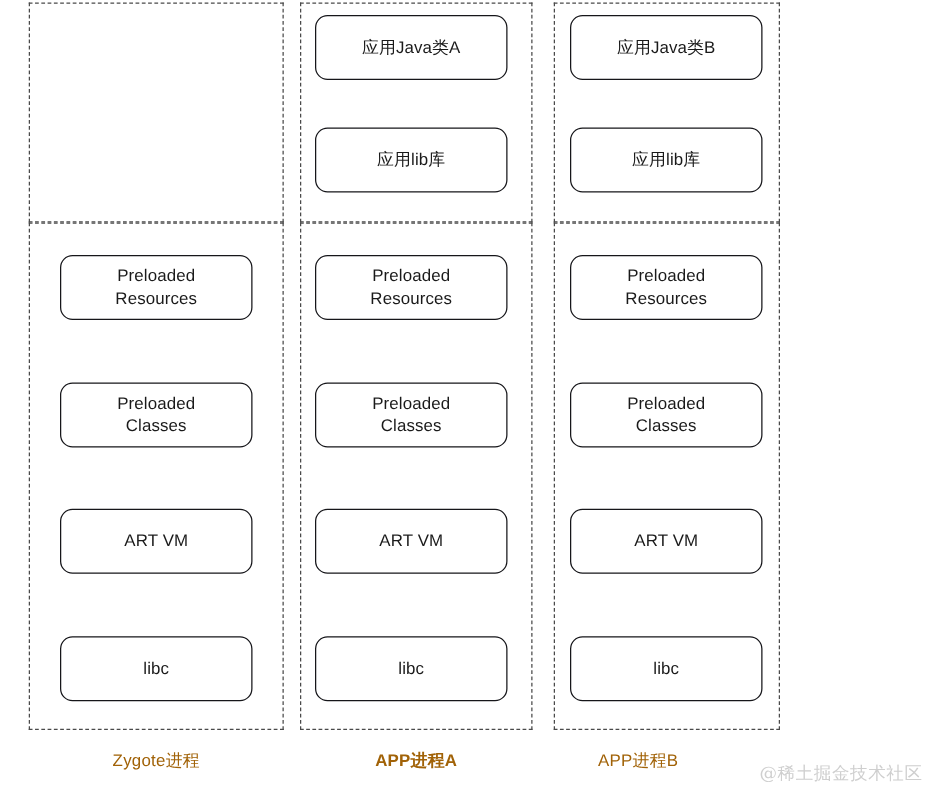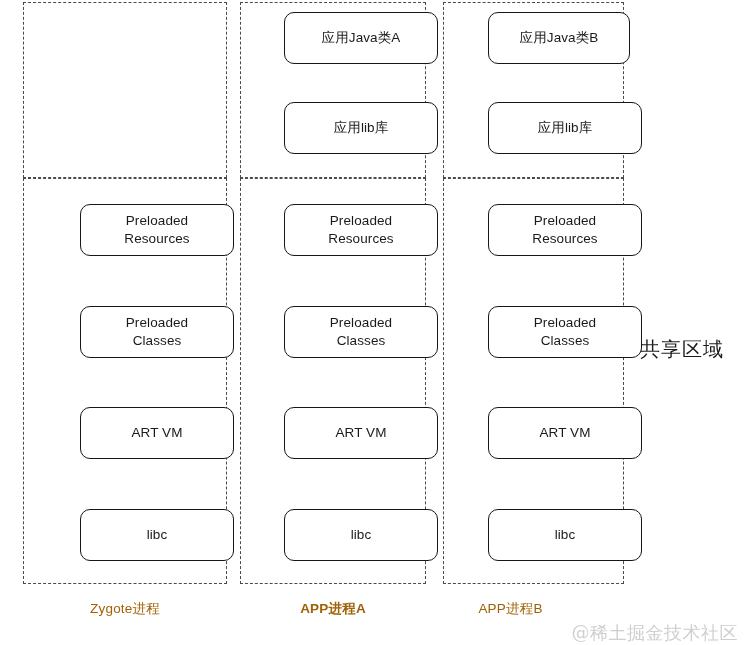--- a/index.html
+++ b/index.html
@@ -48,21 +48,20 @@
     background: #ffffff;
     display: flex;
     align-items: center;
     justify-content: center;
     text-align: center;
     font-size: 13.5px;
     line-height: 1.32;
     color: #1a1a1a;
     letter-spacing: 0.1px;
     white-space: pre-line;
-    margin-left: 32px;
   }
 
   
   .proc-caption {
     position: absolute;
     top: 600px;
     font-size: 13.5px;
     color: #a16207;
     text-align: center;
     letter-spacing: 0.2px;
@@ -76,22 +75,22 @@
     font-size: 20px;
     color: #1a1a1a;
     letter-spacing: 1px;
     white-space: nowrap;
   }
 
   
   .watermark {
     position: absolute;
     right: 8px;
-    bottom: 0;
-    font-size: 18px;
+    bottom: 17px;
+    font-size: 14px;
     color: #cfcfcf;
     font-family: "DejaVu Serif", "Liberation Serif", serif;
     letter-spacing: 0.5px;
     white-space: nowrap;
   }
 </style>
 </head>
 <body>
 
 <div id="canvas">
@@ -127,30 +126,29 @@
     <div class="node" style="left:252px; top:509px; width:154px; height:52px;">libc</div>
 
     <div class="proc-caption" style="left:240px; width:186px;font-weight:bold;">APP进程A</div>
   </div>
 
   <div class="proc-col">
     <div class="dashed-cell cell-top col-appb"></div>
 
     <div class="dashed-cell cell-bottom col-appb"></div>
 
-    <div class="node" style="left:456px; top:12px; width:142px; height:52px;">应用Java类B</div>
+    <div class="node" style="left:456px; top:12px; width:154px; height:52px;">应用Java类B</div>
     <div class="node" style="left:456px; top:102px; width:154px; height:52px;">应用lib库</div>
 
     <div class="node" style="left:456px; top:204px; width:154px; height:52px;">Preloaded
 Resources</div>
     <div class="node" style="left:456px; top:306px; width:154px; height:52px;">Preloaded
 Classes</div>
     <div class="node" style="left:456px; top:407px; width:154px; height:52px;">ART VM</div>
     <div class="node" style="left:456px; top:509px; width:154px; height:52px;">libc</div>
 
     <div class="proc-caption" style="left:420px; width:181px;">APP进程B</div>
   </div>
 
-  <div class="shared-label">共享区域</div>
 
   <div class="watermark">@稀土掘金技术社区</div>
 
 </div>
 
 </body></html>

